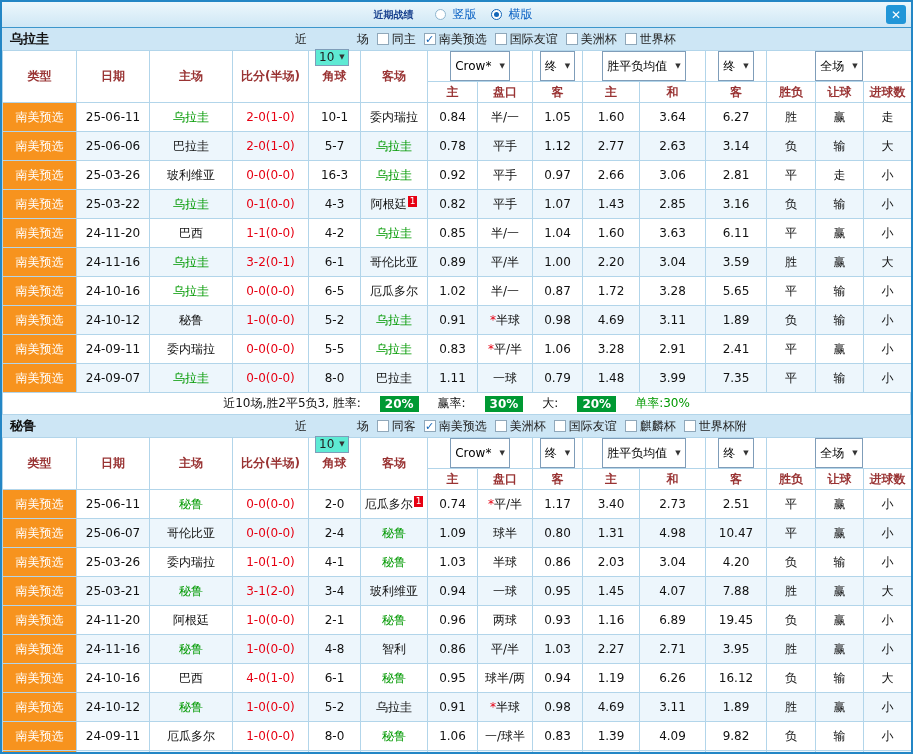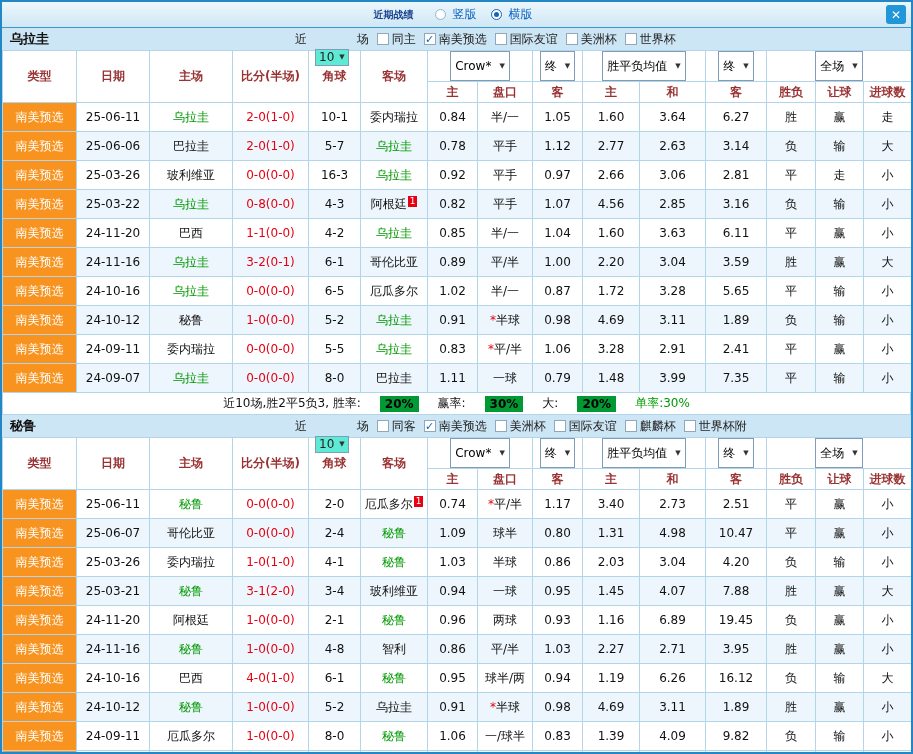--- a/index.html
+++ b/index.html
@@ -46,21 +46,21 @@
   .c-red{color:var(--red);}
   .c-green{color:var(--green);}
   .c-blue{color:var(--blue);}
   .star{color:var(--red);}
   .badge{display:inline-block;background:var(--red);color:#fff;font-size:9px;line-height:11px;padding:0 2px;margin-left:1px;vertical-align:4px;}
   .dd{display:inline-flex;align-items:center;justify-content:space-between;gap:8px;border:1px solid #7f9db9;
       background:#fff;height:19px;padding:14px 4px;font-weight:normal;color:#000;cursor:pointer;min-width:34px;}
 
   .summary{height:22px;width:909px;border:1px solid var(--border);border-top:none;
     display:flex;align-items:center;justify-content:center;gap:19px;color:#111;background:#fff;}
-  .chip{background:var(--chip);color:#000000;padding:0 5px;font-weight:bold;height:16px;display:inline-flex;align-items:center;}
+  .chip{background:var(--chip);color:#ffffff;padding:0 5px;font-weight:bold;height:16px;display:inline-flex;align-items:center;}
   .single{color:var(--green);}
 </style>
 </head>
 <body>
 
 <div class="window">
   <div class="titlebar">
     <span class="title">近期战绩</span>
     <label class="radio-opt">
       <span class="radio"></span>
@@ -215,27 +215,27 @@
               <td>3.06</td>
               <td>2.81</td>
               <td class="c-blue">平</td>
               <td class="c-blue">走</td>
               <td class="c-green">小</td>
             </tr>
             <tr class="alt">
               <td class="type">南美预选</td>
               <td>25-03-22</td>
               <td><span class="team-self">乌拉圭</span></td>
-              <td class="score">0-8(0-0)</td>
+              <td class="score">0-1(0-0)</td>
               <td>4-3</td>
               <td><span>阿根廷</span><span class="badge">1</span></td>
               <td>0.82</td>
               <td>平手</td>
               <td>1.07</td>
-              <td>4.56</td>
+              <td>1.43</td>
               <td>2.85</td>
               <td>3.16</td>
               <td class="c-green">负</td>
               <td class="c-green">输</td>
               <td class="c-green">小</td>
             </tr>
             <tr>
               <td class="type">南美预选</td>
               <td>24-11-20</td>
               <td><span>巴西</span></td>

